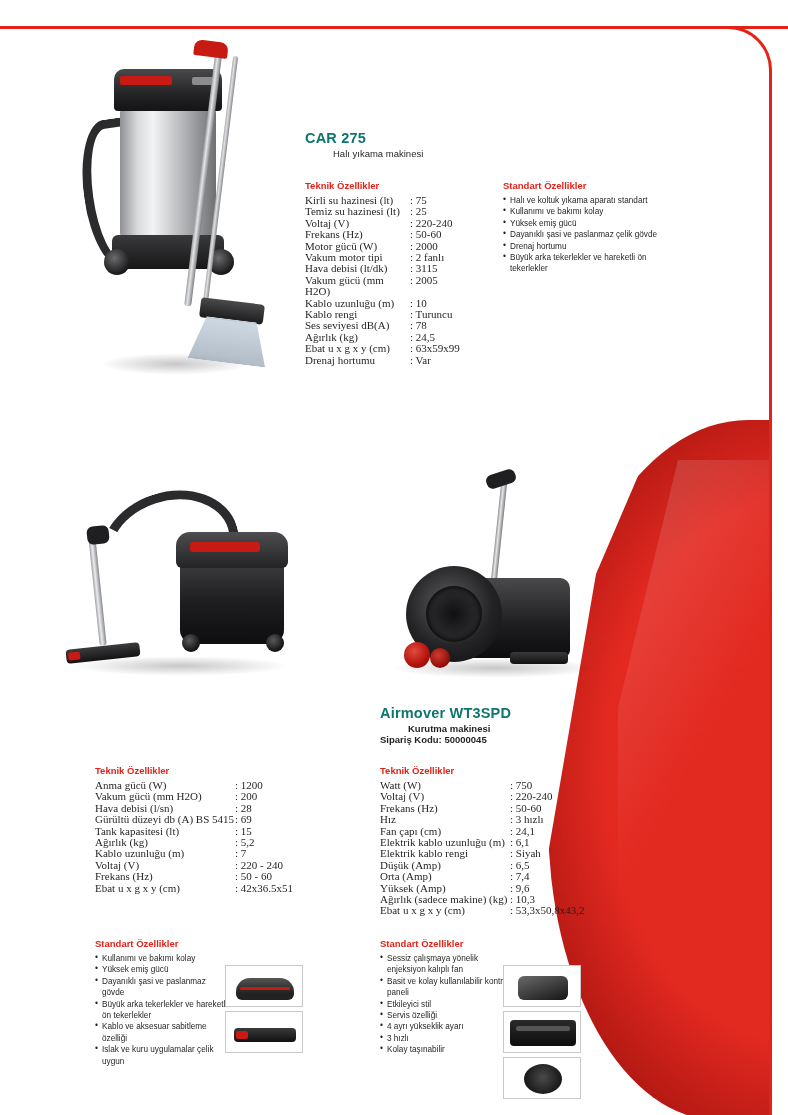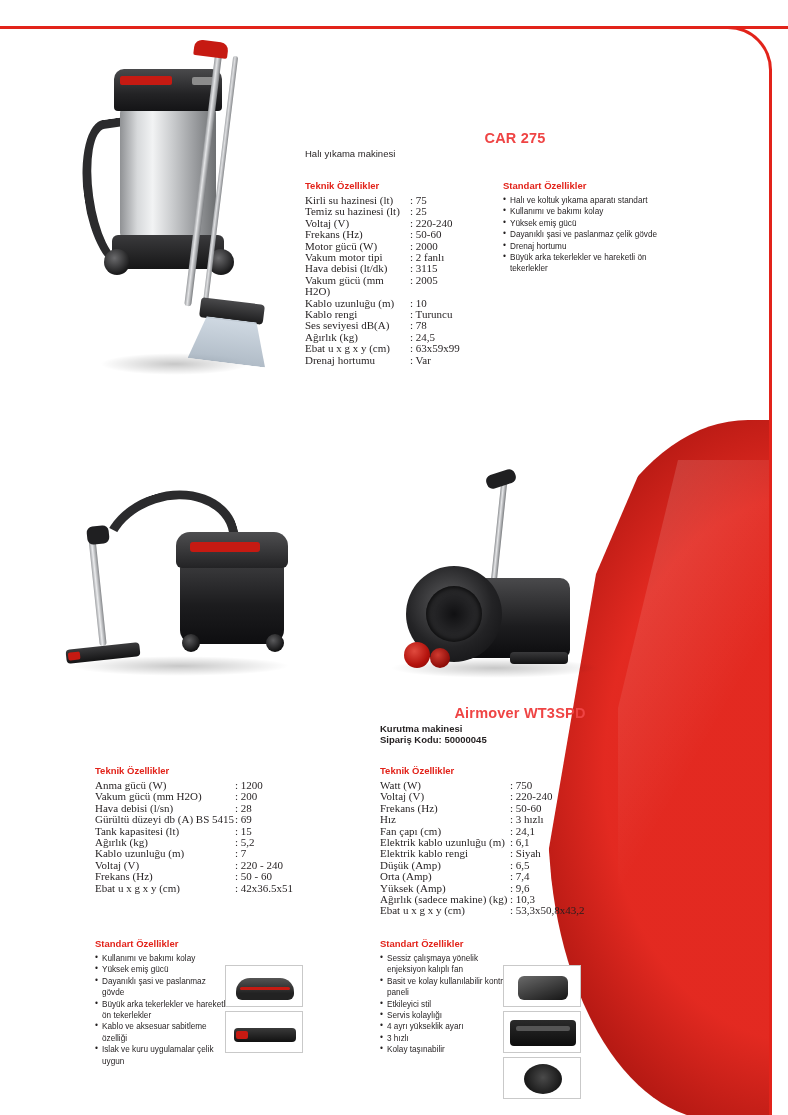--- a/index.html
+++ b/index.html
@@ -50,24 +50,24 @@
     clip-path: polygon(30% 0%, 100% 0%, 100% 100%, 0% 100%, 0% 40%);
     pointer-events: none;
   }
   .white-mask-right {
     position: absolute; right: 0; top: 0; width: 17px; height: 1115px;
     background: #fff;
   }
 
   
   .model-name {
-    font-size: 14.5px; font-weight: bold; color: #ef4444; letter-spacing: .2px; text-align: center;
+    font-size: 14.5px; font-weight: bold; color: #0f766e; letter-spacing: .2px;
   }
   .model-sub {
-    font-size: 9.5px; color: #231f20; font-weight: bold; margin-top: 2px;
+    font-size: 9.5px; color: #231f20; font-weight: bold; margin-top: 2px; margin-left: 28px;
   }
   .model-sub.light { font-weight: normal; }
   .order-code { font-size: 9.5px; color: #231f20; font-weight: bold; }
   .sec-title {
     font-size: 9.5px; font-weight: bold; color: #e2231a; margin-bottom: 4px;
   }
   .spec-row {
     display: flex; font-size: 11px; line-height: 11.4px; color: #231f20; font-family: Liberation Serif, serif;
   }
   .spec-label { width: 105px; flex: none; }
@@ -560,21 +560,21 @@
         <div class="spec-val">: 53,3x50,8x43,2</div>
       </div>
   </div>
 
   <div class="air-feats">
     <div class="sec-title">Standart Özellikler</div>
     <ul class="feat-list">
       <li>Sessiz çalışmaya yönelik enjeksiyon kalıplı fan</li>
       <li>Basit ve kolay kullanılabilir kontrol paneli</li>
       <li>Etkileyici stil</li>
-      <li>Servis kolaylığı</li>
+      <li>Servis özelliği</li>
       <li>4 ayrı yükseklik ayarı</li>
       <li>3 hızlı</li>
       <li>Kolay taşınabilir</li>
     </ul>
   </div>
 
   <div class="air-thumbs">
     <div class="thumb">
         <div class="obj4"></div>
       </div>

